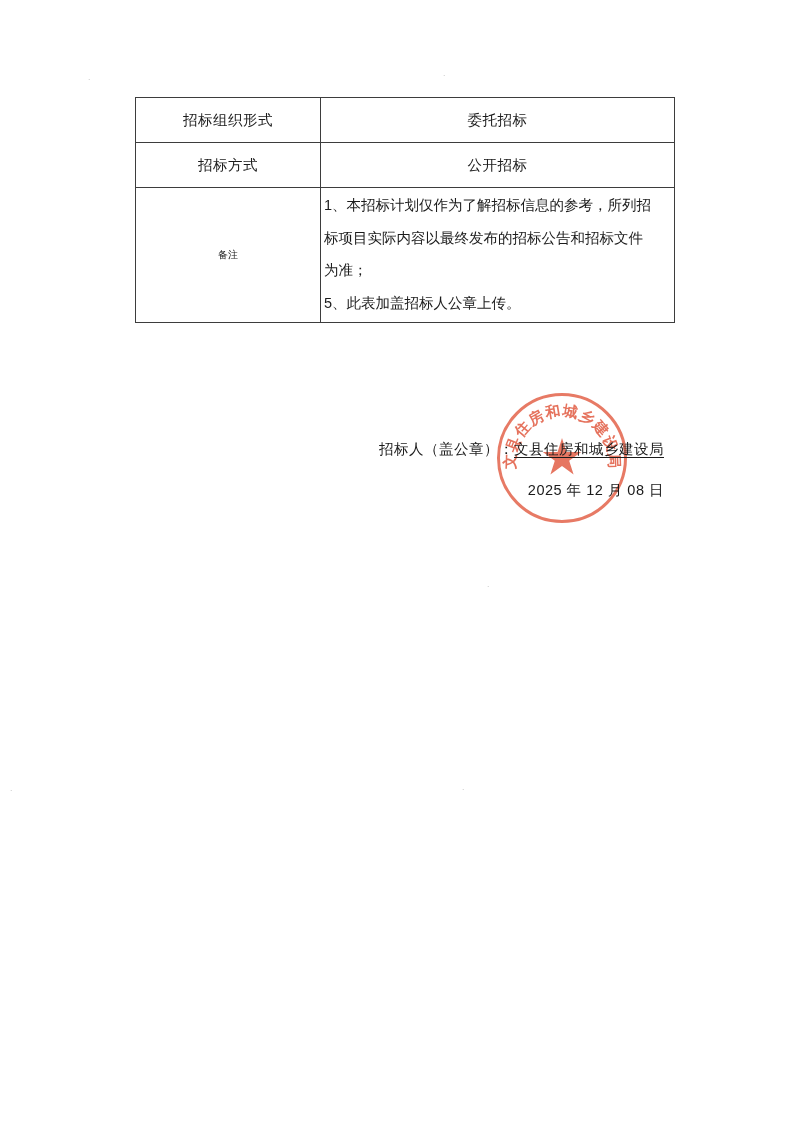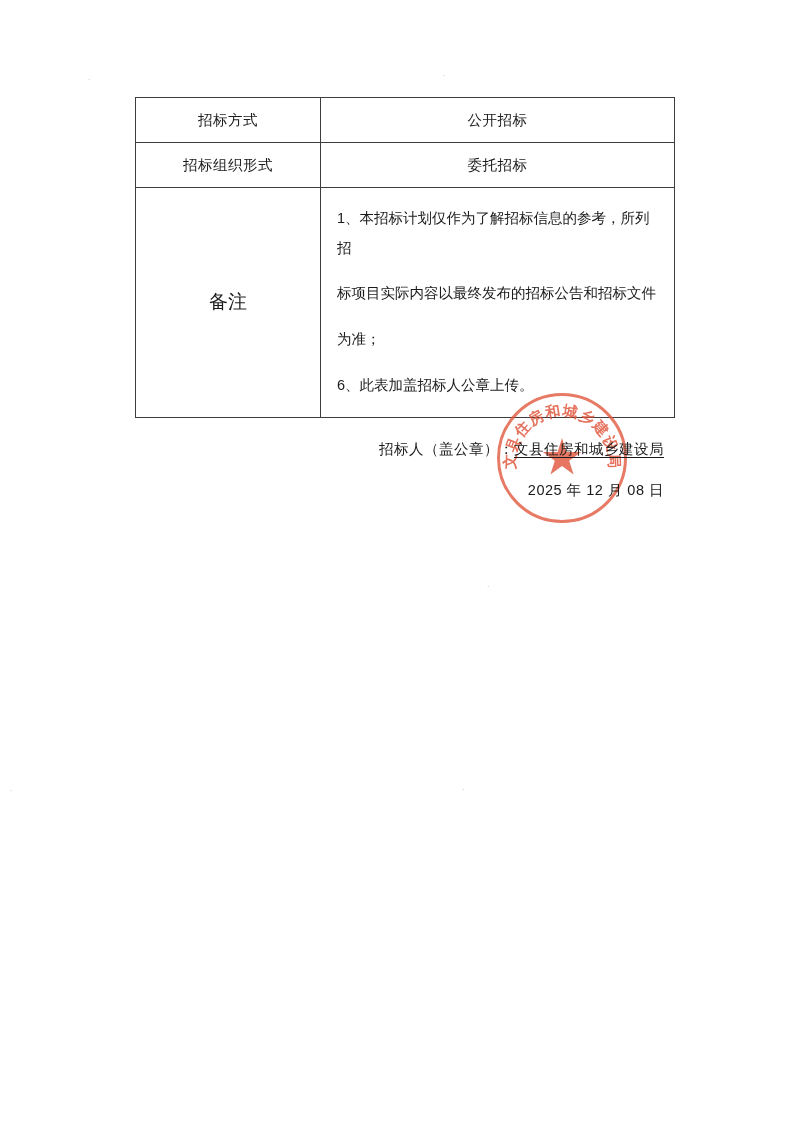--- a/index.html
+++ b/index.html
@@ -48,30 +48,30 @@
   }
   .row-std td {
     height: 44px;
   }
   .cell-inner {
     padding: 4px 10px;
   }
 
   .remark-label {
     text-align: center;
-    font-size: 19px;
+    font-size: 10px;
   }
   .remark-body {
     text-align: left;
     font-size: 14.5px;
     line-height: 2.05;
     padding: 12px 14px 12px 16px;
   }
   .remark-body p {
-    margin: 16px;
+    margin: 3px;
     text-indent: 0;
   }
 
   
   .sign-block {
     position: absolute;
     left: 126px;
     top: 440px;
     width: 540px;
     font-size: 14.5px;
@@ -151,43 +151,43 @@
   <span class="speck" style="left:88px; top:76px;">·</span>
   <span class="speck" style="left:443px; top:72px;">·</span>
   <span class="speck" style="left:487px; top:583px;">·</span>
   <span class="speck" style="left:10px; top:787px;">·</span>
   <span class="speck" style="left:462px; top:786px;">·</span>
 
   <table class="doc-table">
     <tbody>
       <tr class="row-std">
         <td class="col-label">
-          <div class="cell-inner">招标方式</div>
+          <div class="cell-inner">招标组织形式</div>
         </td>
         <td class="col-value">
-          <div class="cell-inner">公开招标</div>
+          <div class="cell-inner">委托招标</div>
         </td>
       </tr>
       <tr class="row-std">
         <td class="col-label">
-          <div class="cell-inner">招标组织形式</div>
+          <div class="cell-inner">招标方式</div>
         </td>
         <td class="col-value">
-          <div class="cell-inner">委托招标</div>
+          <div class="cell-inner">公开招标</div>
         </td>
       </tr>
       <tr>
         <td class="remark-label">
           <div class="cell-inner">备注</div>
         </td>
         <td class="remark-body">
           <p>1、本招标计划仅作为了解招标信息的参考，所列招</p>
           <p>标项目实际内容以最终发布的招标公告和招标文件</p>
           <p>为准；</p>
-          <p>6、此表加盖招标人公章上传。</p>
+          <p>5、此表加盖招标人公章上传。</p>
         </td>
       </tr>
     </tbody>
   </table>
 
   <div class="seal">
     <div class="seal-ring"></div>
     <svg class="seal-text" viewBox="0 0 130 130">
       <defs>
         <path id="sealArc" d="M 18,70 A 47,47 0 1 1 112,70"></path>

